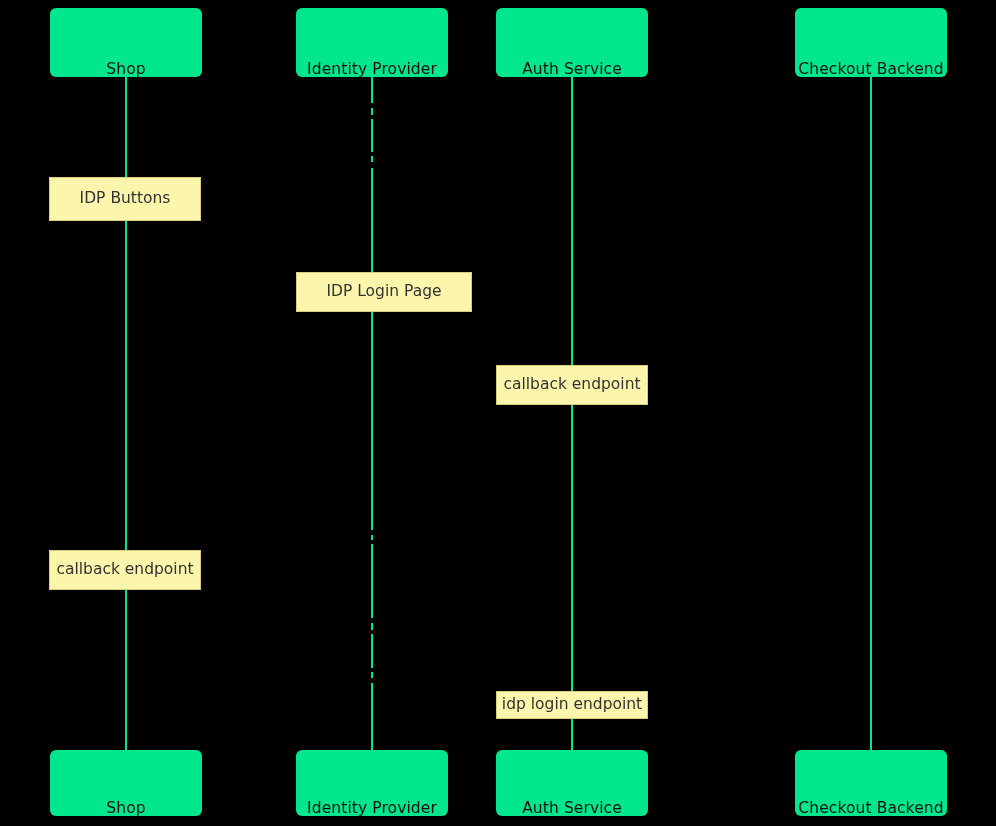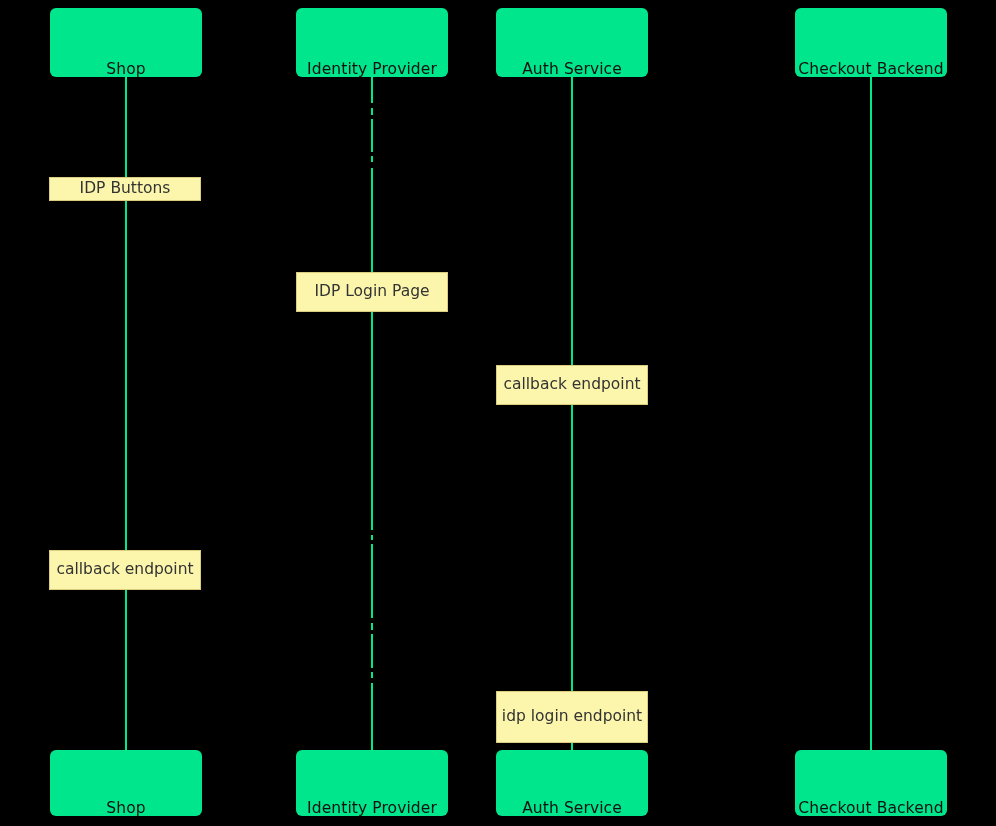--- a/index.html
+++ b/index.html
@@ -100,28 +100,28 @@
     </div>
     <div class="participant" style="left: 296px; top: 750px; width: 152px; height: 66px; background: rgb(0, 230, 140);">
       <span>Identity Provider</span>
     </div>
     <div class="participant" style="left: 496px; top: 750px; width: 152px; height: 66px; background: rgb(0, 230, 140);">
       <span>Auth Service</span>
     </div>
     <div class="participant" style="left: 795px; top: 750px; width: 152px; height: 66px; background: rgb(0, 230, 140);">
       <span>Checkout Backend</span>
     </div>
-    <div class="note" style="left: 49px; top: 177px; width: 152px; height: 24px; background: rgb(252, 246, 172); border-color: rgb(220, 204, 126);">
+    <div class="note" style="left: 49px; top: 177px; width: 152px; height: 44px; background: rgb(252, 246, 172); border-color: rgb(220, 204, 126);">
       <span>IDP Buttons</span>
     </div>
-    <div class="note" style="left: 296px; top: 272px; width: 152px; height: 40px; background: rgb(252, 246, 172); border-color: rgb(220, 204, 126);">
+    <div class="note" style="left: 296px; top: 272px; width: 176px; height: 40px; background: rgb(252, 246, 172); border-color: rgb(220, 204, 126);">
       <span>IDP Login Page</span>
     </div>
     <div class="note" style="left: 496px; top: 365px; width: 152px; height: 40px; background: rgb(252, 246, 172); border-color: rgb(220, 204, 126);">
       <span>callback endpoint</span>
     </div>
     <div class="note" style="left: 49px; top: 550px; width: 152px; height: 40px; background: rgb(252, 246, 172); border-color: rgb(220, 204, 126);">
       <span>callback endpoint</span>
     </div>
-    <div class="note" style="left: 496px; top: 691px; width: 152px; height: 52px; background: rgb(252, 246, 172); border-color: rgb(220, 204, 126);">
+    <div class="note" style="left: 496px; top: 691px; width: 152px; height: 28px; background: rgb(252, 246, 172); border-color: rgb(220, 204, 126);">
       <span>idp login endpoint</span>
     </div>
   </div>
 
 </body></html>

